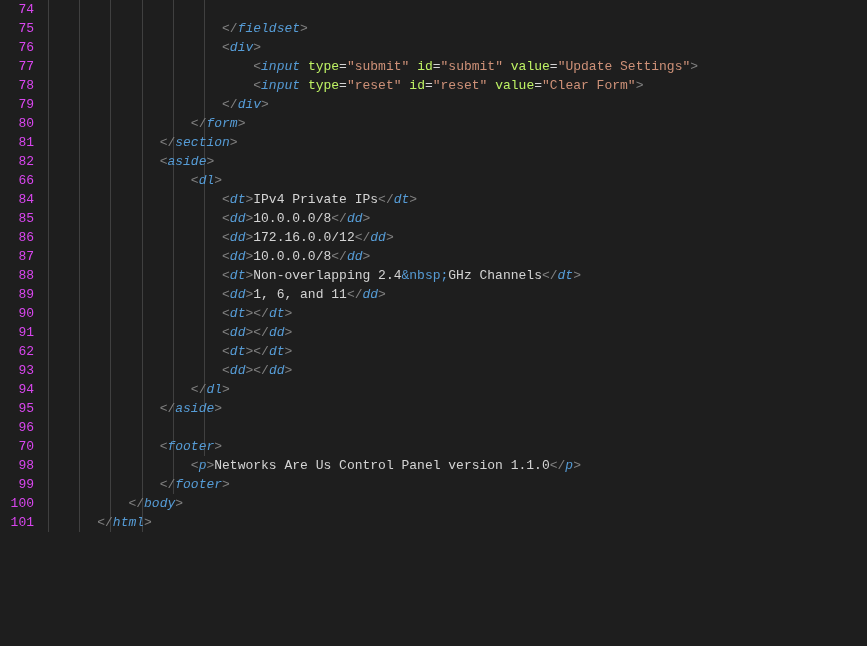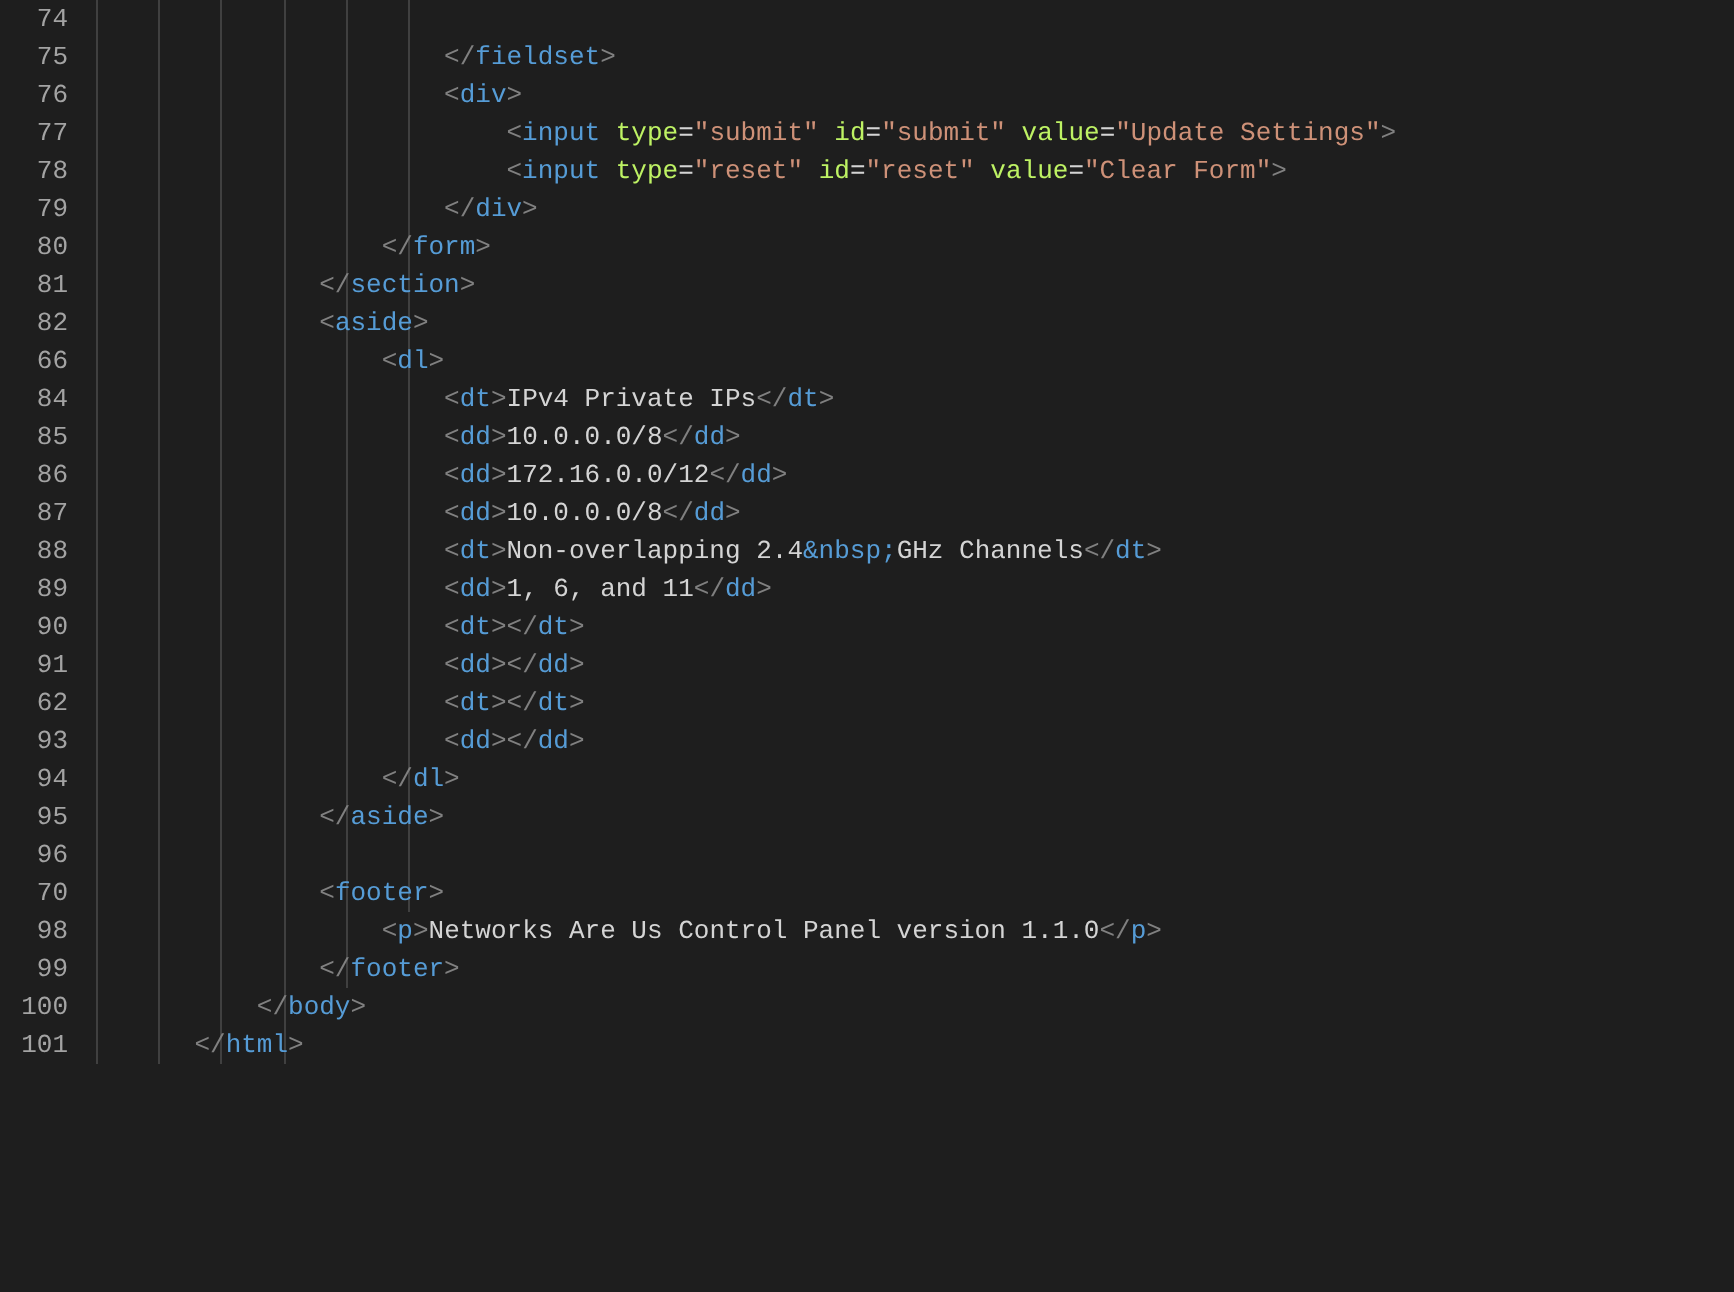--- a/index.html
+++ b/index.html
@@ -12,21 +12,21 @@
     overflow: hidden;
     width: 867px;
     height: 646px;
   }
   .editor {
     display: flex;
     height: 100%;
   }
   .gutter {
     background: #1e1e1e;
-    color: #a3a3a3;
+    color: #d946ef;
     text-align: right;
     padding: 0 14px 0 0;
     user-select: none;
     flex: 0 0 48px;
   }
   .gutter div {
     height: 19px;
   }
   .code-area {
     position: relative;
@@ -43,21 +43,21 @@
     left: 0; top: 0; bottom: 0;
     pointer-events: none;
   }
   .guide {
     position: absolute;
     top: 0;
     width: 1px;
     background: #404040;
   }
   .bracket { color: #808080; }
-  .tag { color: #569cd6; }
+  .tag { color: #569cd6; font-style: italic; }
   .attr { color: #bef264; }
   .str { color: #ce9178; }
   .text { color: #d4d4d4; }
   .entity { color: #569cd6; margin-top: 40px; }
 </style>
 </head>
 <body>
 
 <div class="editor">
   <div class="gutter" id="gutter">

